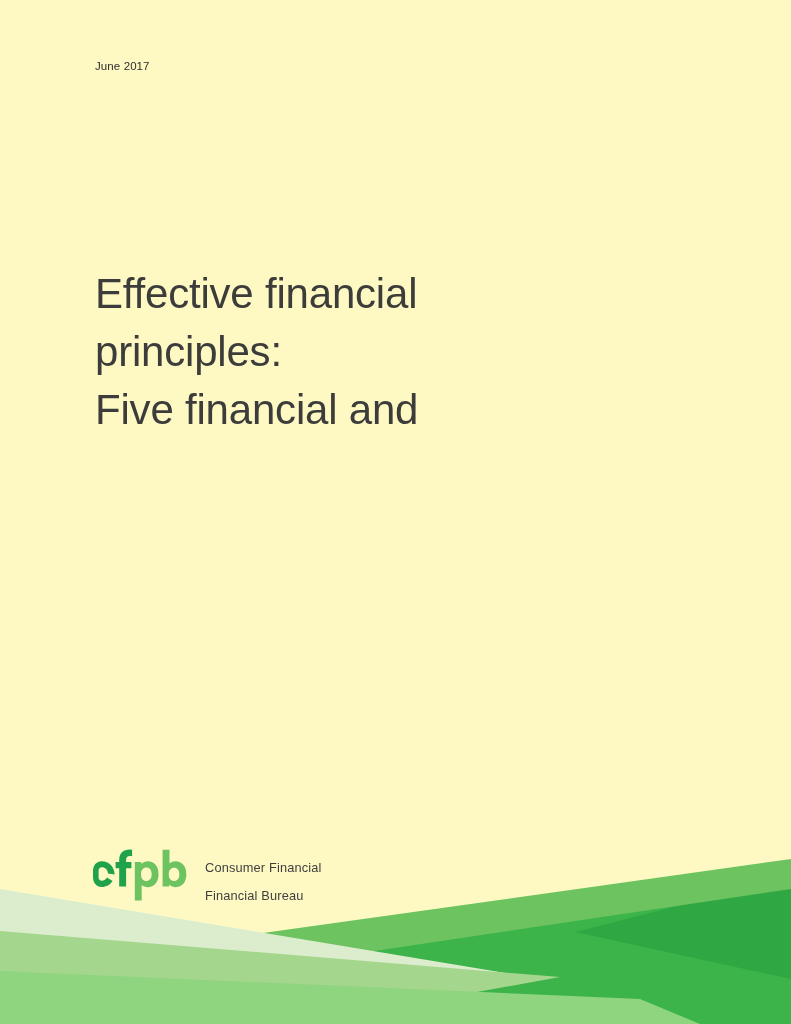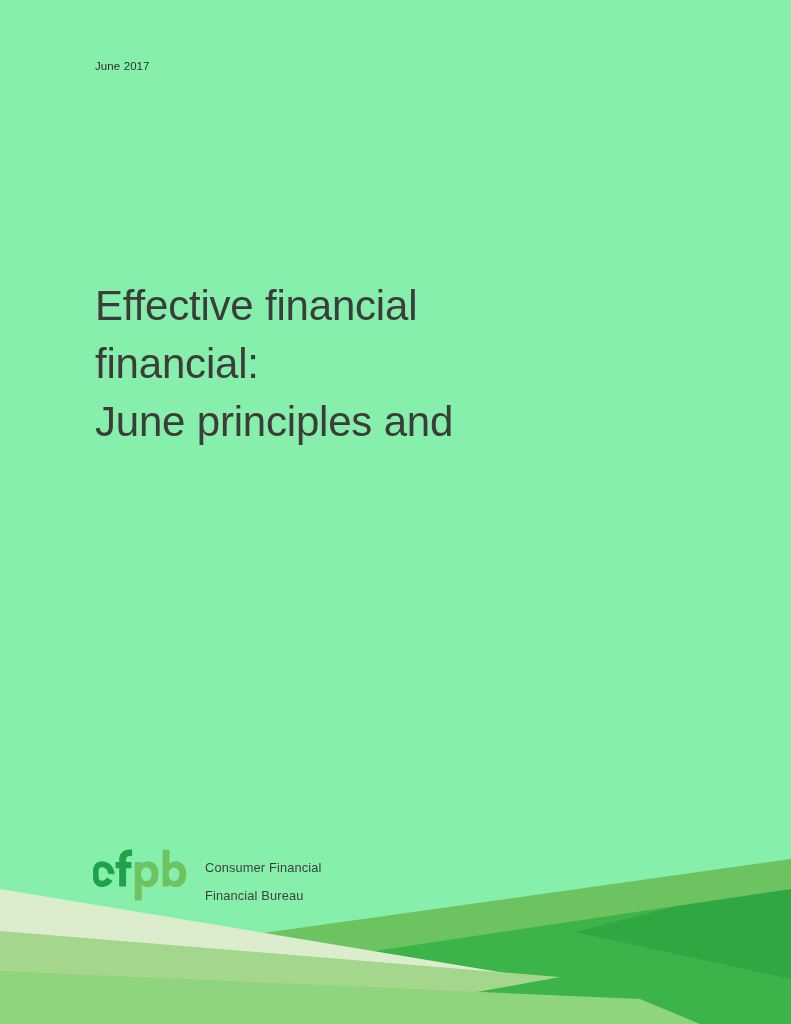--- a/index.html
+++ b/index.html
@@ -8,41 +8,41 @@
     padding: 0;
     background: #ffffff;
   }
   body {
     font-family: "Liberation Sans", sans-serif;
   }
   .page {
     position: relative;
     width: 791px;
     height: 1024px;
-    background: #86efac;
+    background: #fef9c3;
     overflow: hidden;
   }
 
   
   .doc-date {
     position: absolute;
     left: 95px;
     top: 58px;
     font-size: 11.5px;
     line-height: 16px;
     color: #2e2e2e;
     letter-spacing: 0.1px;
     white-space: nowrap;
   }
 
   
   .doc-title {
     position: absolute;
     left: 95px;
-    top: 249px;
+    top: 237px;
     width: 560px;
     font-size: 42px;
     line-height: 58px;
     font-weight: 400;
     color: #3c3c3b;
     letter-spacing: -0.2px;
   }
   .doc-title .tline {
     display: block;
     white-space: nowrap;
@@ -92,22 +92,22 @@
 </style>
 </head>
 <body>
 
 <div class="page">
 
   <div class="doc-date">June 2017</div>
 
   <h1 class="doc-title" style="color: rgb(60, 60, 59);">
     <span class="tline">Effective financial</span>
-    <span class="tline">financial:</span>
-    <span class="tline">June principles and</span>
+    <span class="tline">principles:</span>
+    <span class="tline">Five financial and</span>
   </h1>
 
   <div class="logo-block">
     <span class="logo-mark">
       <svg viewBox="0 0 100 52" width="100" height="52" aria-hidden="true">
 
         <path fill="#1fa24a" d="M21.6 25.4c0-7.4 -5.6 -13.2 -12.9 -13.2C3.3 12.2 0 16.4 0 22.1v6.0c0 5.7 3.3 9.9 8.7 9.9 4.6 0 8.6 -2.3 10.9 -6.0l-5.6 -3.4c-1.1 1.9 -3.0 3.1 -5.2 3.1 -2.0 0 -3.2 -1.4 -3.2 -3.5v-6.4c0 -2.1 1.2 -3.5 3.2 -3.5 3.3 0 6.1 2.6 6.1 6.1z"></path>
 
         <path fill="#1fa24a" d="M36.6 0.5c-6.4 0 -10.4 3.9 -10.4 10.3v2.1h-3.6v6.3h3.6v18.3h6.9V19.2h5.3v-6.3h-5.3v-2.0c0 -2.6 1.3 -4.0 3.7 -4.0 0.8 0 1.6 0.1 2.3 0.3V0.8c-0.8 -0.2 -1.7 -0.3 -2.5 -0.3z"></path>
 

